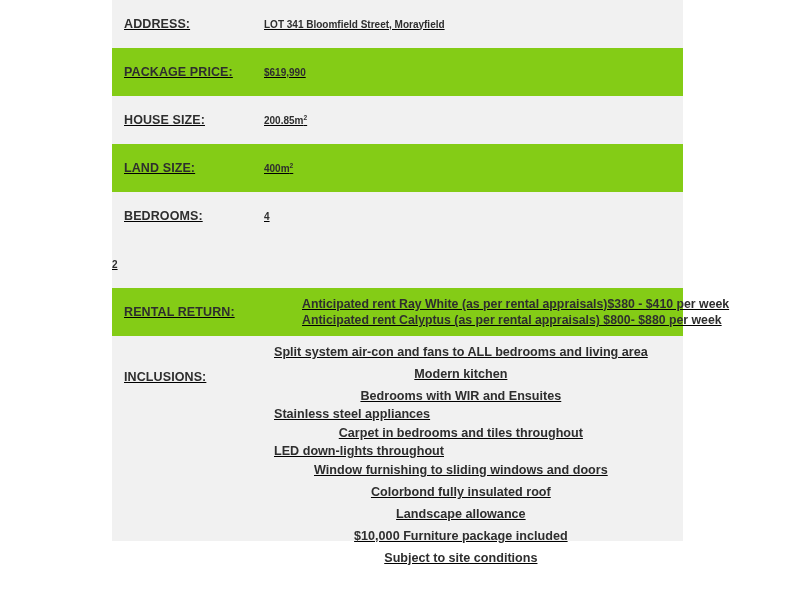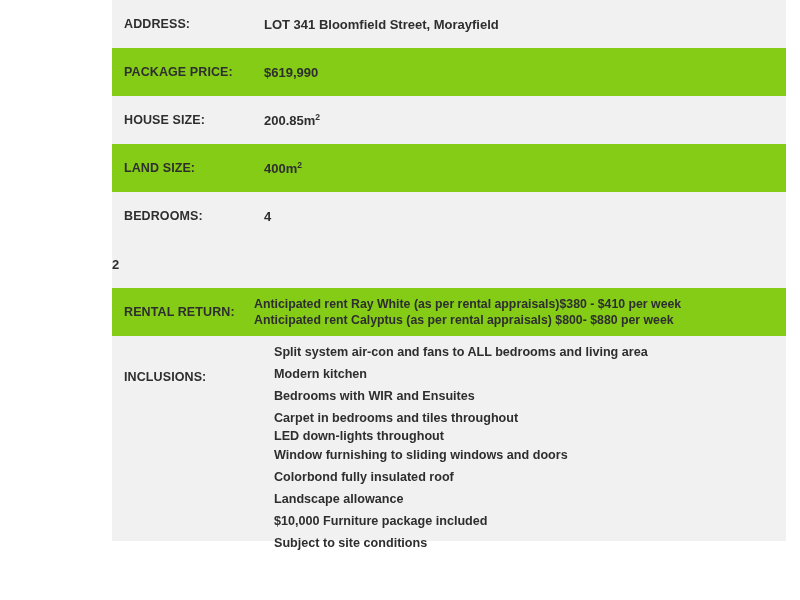--- a/index.html
+++ b/index.html
@@ -10,23 +10,24 @@
     width: 800px;
     height: 600px;
     background: #ffffff;
     font-family: "Liberation Sans", sans-serif;
     overflow: hidden;
   }
   #spec-sheet {
     position: absolute;
     left: 112px;
     top: 0px;
-    width: 674px;
+    width: 571px;
     height: 591px;
     box-sizing: border-box;
+    text-decoration: underline;
   }
   .spec-row {
     position: relative;
     box-sizing: border-box;
     width: 100%;
     display: flex;
     align-items: center;
   }
   .spec-row.alt-light { background: #f1f1f1; }
   .spec-row.alt-dark  { background: #84cc16; }
@@ -43,21 +44,21 @@
     color: #2e2e2e;
     letter-spacing: 0.1px;
     white-space: nowrap;
   }
   .spec-value {
     font-size: 12.5px;
     font-weight: 700;
     color: #2e2e2e;
     white-space: nowrap;
   }
-  .row-simple .spec-value { font-size: 13px; }
+  .row-simple .spec-value { font-size: 10px; }
 
   
   .row-rental {
     height: 48px;
     align-items: center;
   }
   .row-rental .spec-label {
     width: 142px;
     flex: 0 0 142px;
   }
@@ -65,20 +66,21 @@
     display: flex;
     flex-direction: column;
     justify-content: center;
     line-height: 16px;
   }
   .rental-lines .rent-line {
     font-size: 12.3px;
     font-weight: 700;
     color: #2e2e2e;
     white-space: nowrap;
+    margin-left: 48px;
   }
 
   
   .row-inclusions {
     height: 205px;
     align-items: flex-start;
   }
   .row-inclusions .spec-label {
     flex: 0 0 162px;
     width: 162px;
@@ -91,21 +93,21 @@
   }
   .inclusion-lines .inc-line {
     font-size: 12.6px;
     font-weight: 700;
     color: #2e2e2e;
     white-space: nowrap;
     line-height: 19px;
   }
   
   .inclusion-lines .inc-line.gap-sm { line-height: 15px; }
-  .inclusion-lines .inc-line.gap-lg { line-height: 22px; }
+  .inclusion-lines .inc-line.gap-lg { line-height: 22px; text-align: center; }
 
   sup {
     font-size: 0.66em;
     vertical-align: super;
     line-height: 0;
   }
 </style>
 </head>
 <body>
 
@@ -148,20 +150,21 @@
       <div class="rent-line">Anticipated rent Calyptus (as per rental appraisals) $800- $880 per week</div>
     </div>
   </div>
 
   <div class="spec-row alt-light row-inclusions">
     <div class="spec-label">INCLUSIONS:</div>
     <div class="inclusion-lines">
       <div class="inc-line gap-lg">Split system air-con and fans to ALL bedrooms and living area</div>
       <div class="inc-line gap-lg">Modern kitchen</div>
       <div class="inc-line gap-lg">Bedrooms with WIR and Ensuites</div>
+      <div class="inc-line gap-sm">Stainless steel appliances</div>
       <div class="inc-line gap-lg">Carpet in bedrooms and tiles throughout</div>
       <div class="inc-line gap-sm">LED down-lights throughout</div>
       <div class="inc-line gap-lg">Window furnishing to sliding windows and doors</div>
       <div class="inc-line gap-lg">Colorbond fully insulated roof</div>
       <div class="inc-line gap-lg">Landscape allowance</div>
       <div class="inc-line gap-lg">$10,000 Furniture package included</div>
       <div class="inc-line gap-lg">Subject to site conditions</div>
     </div>
   </div>
 

